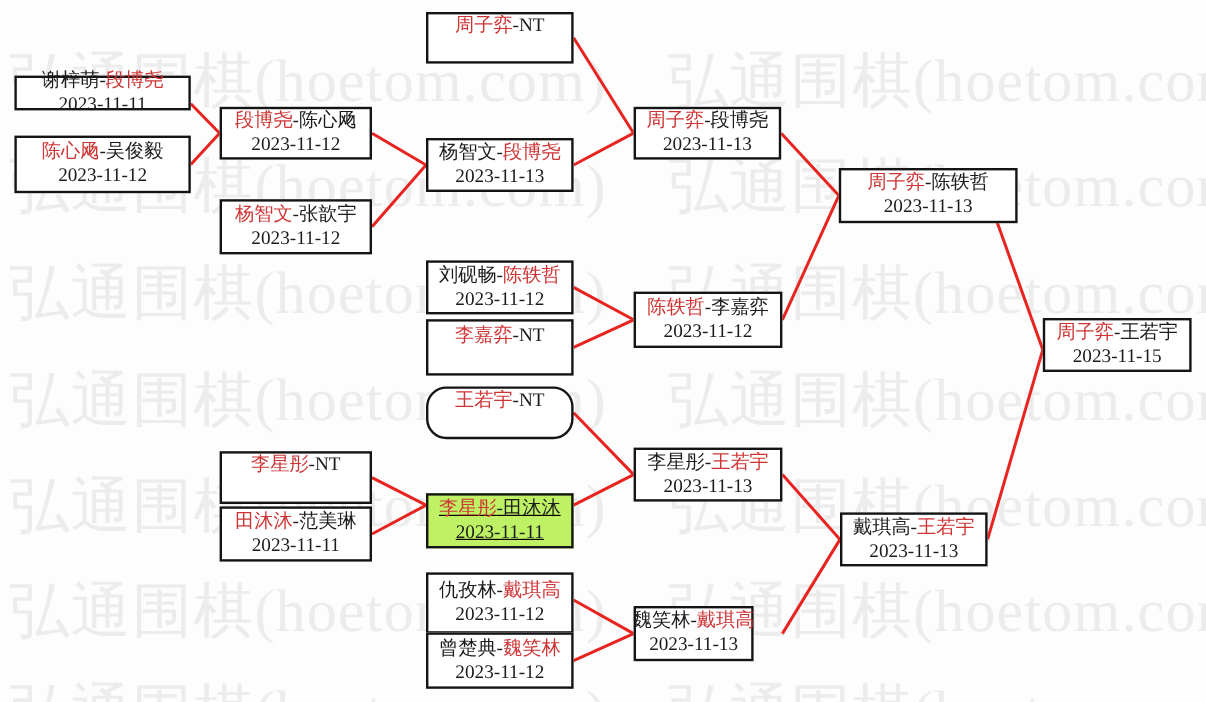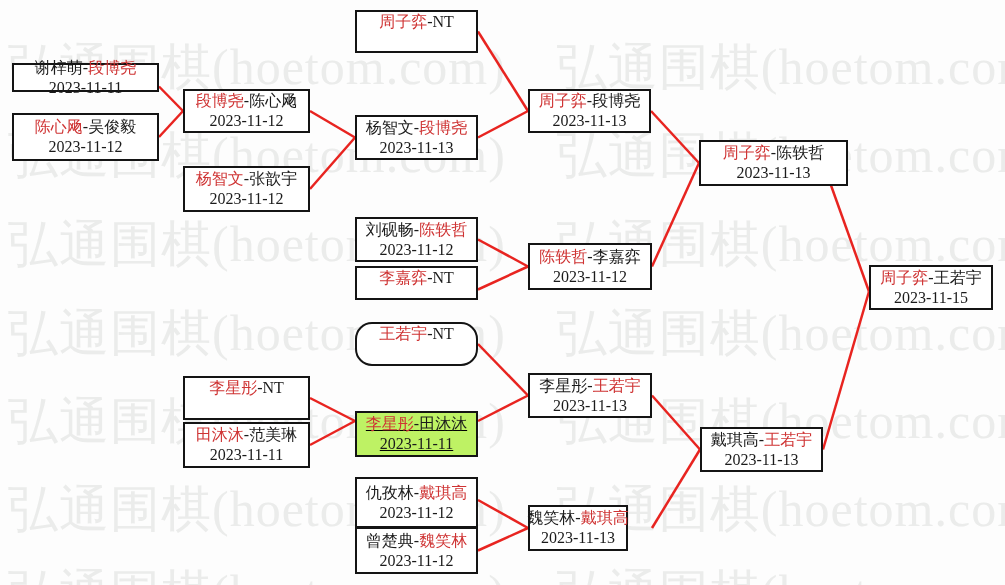--- a/index.html
+++ b/index.html
@@ -85,21 +85,21 @@
         <div class="date">2023-11-13</div>
       </div>
       <div class="match" style="left: 528px; top: 89px; width: 123px; height: 44px; border-color: rgb(20, 20, 20); background: rgb(255, 255, 255);">
         <div class="names"><span class="win" style="color: rgb(207, 52, 52);">周子弈</span><span>-</span><span>段博尧</span></div>
         <div class="date">2023-11-13</div>
       </div>
       <div class="match" style="left: 355px; top: 217px; width: 123px; height: 45px; border-color: rgb(20, 20, 20); background: rgb(255, 255, 255);">
         <div class="names"><span>刘砚畅</span><span>-</span><span class="win" style="color: rgb(207, 52, 52);">陈轶哲</span></div>
         <div class="date">2023-11-12</div>
       </div>
-      <div class="match" style="left: 355px; top: 266px; width: 123px; height: 34px; border-color: rgb(20, 20, 20); background: rgb(255, 255, 255);">
+      <div class="match" style="left: 355px; top: 266px; width: 123px; height: 47px; border-color: rgb(20, 20, 20); background: rgb(255, 255, 255);">
         <div class="names"><span class="win" style="color: rgb(207, 52, 52);">李嘉弈</span><span>-</span><span>NT</span></div>
         <div class="date"></div>
       </div>
       <div class="match" style="left: 528px; top: 243px; width: 124px; height: 47px; border-color: rgb(20, 20, 20); background: rgb(255, 255, 255);">
         <div class="names"><span class="win" style="color: rgb(207, 52, 52);">陈轶哲</span><span>-</span><span>李嘉弈</span></div>
         <div class="date">2023-11-12</div>
       </div>
       <div class="match" style="left: 355px; top: 322px; width: 123px; height: 44px; border-color: rgb(20, 20, 20); background: rgb(255, 255, 255); border-radius: 17px;">
         <div class="names"><span class="win" style="color: rgb(207, 52, 52);">王若宇</span><span>-</span><span>NT</span></div>
         <div class="date"></div>

